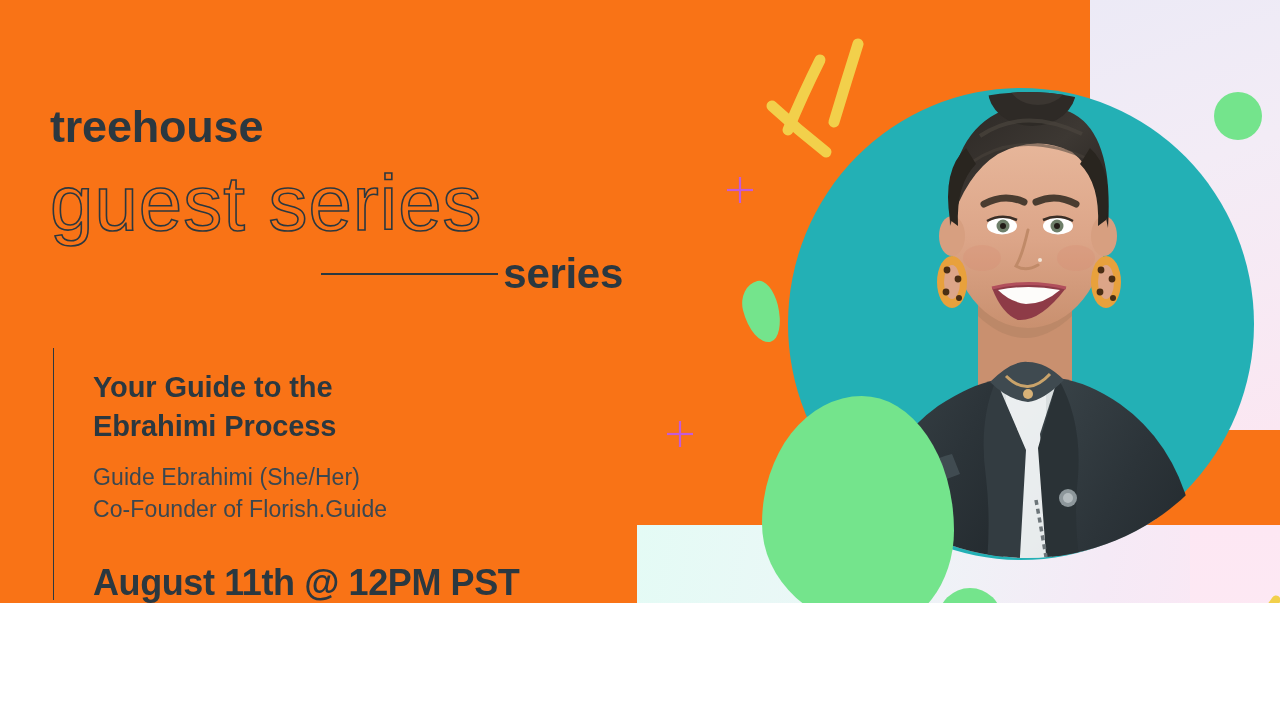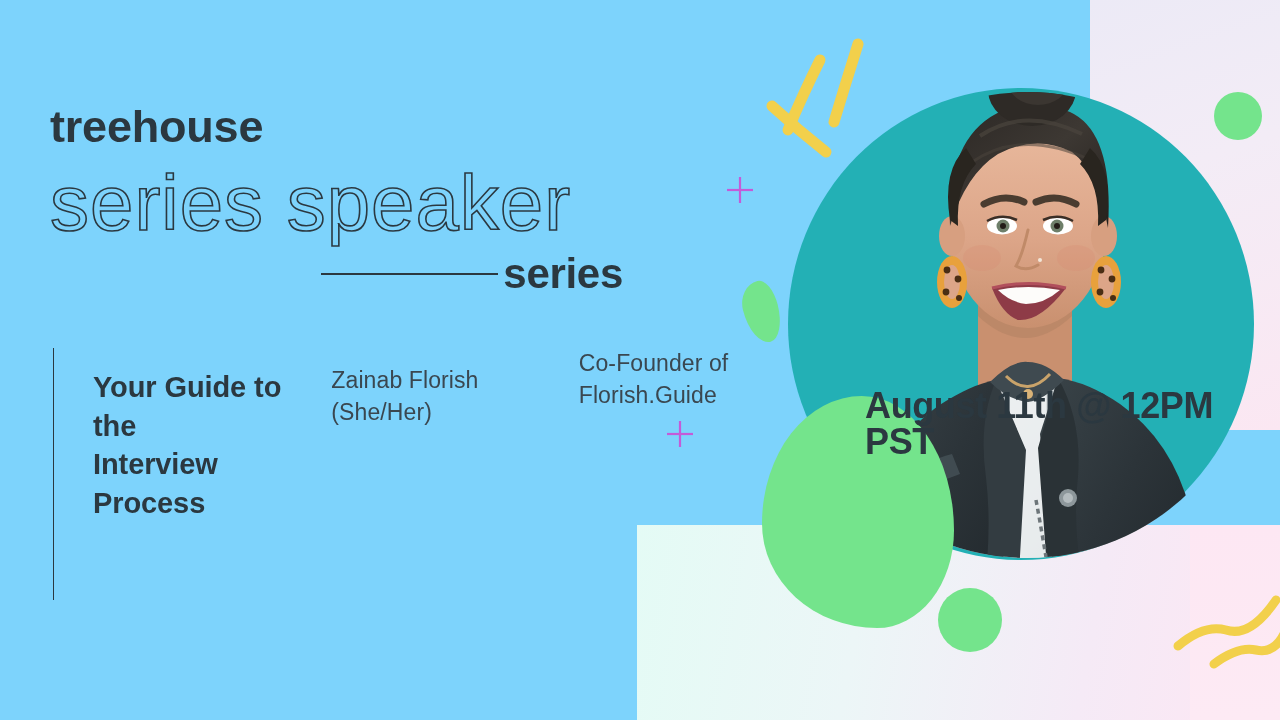--- a/index.html
+++ b/index.html
@@ -7,22 +7,22 @@
 
   html, body {
     width:1280px; height:720px;
     background:#ffffff;
     font-family:"Liberation Sans", sans-serif;
     overflow:hidden;
   }
 
   #stage {
     position:relative;
-    width:1280px; height:720px;
-    background:#7dd3fc;
+    width:1280px; height:603px;
+    background:#f97316;
     overflow:hidden;
   }
 
   
   .panel { position:absolute; }
 
   #panel-top-right {
     left:1090px; top:0; width:190px; height:430px;
     background:linear-gradient(160deg,#eceaf6 0%, #f3ecf6 40%, #fbe7f2 100%);
   }
@@ -129,21 +129,21 @@
     font-size:42px; font-weight:600; color:#2b3840;
     letter-spacing:-0.3px; line-height:1;
   }
 
   
   #detail-block {
     position:absolute; left:53px; top:348px;
     height:252px;
     border-left:1.6px solid #2b3840;
     padding-left:39px;
-    display:flex; flex-direction:row; justify-content:flex-start;
+    display:flex; flex-direction:column; justify-content:flex-start;
   }
 
   #talk-title {
     font-size:29px; font-weight:600; color:#2b3840;
     line-height:1.33; letter-spacing:-0.1px;
     margin-top:20px;
   }
 
   #speaker-name, #speaker-role {
     font-size:23px; font-weight:300; color:#3a4750;
@@ -328,30 +328,30 @@
     <svg width="28" height="28" viewBox="0 0 28 28" xmlns="http://www.w3.org/2000/svg">
       <g stroke="#c45bd8" stroke-width="2.2" stroke-linecap="butt">
         <line x1="14" y1="1" x2="14" y2="27"></line>
         <line x1="1" y1="14" x2="27" y2="14"></line>
       </g>
     </svg>
   </div>
 
   <div id="headline-block">
     <div id="brand-word">treehouse</div>
-    <div id="outline-word">series speaker</div>
+    <div id="outline-word">guest series</div>
     <div id="series-row">
       <div id="series-rule"></div>
       <div id="series-word">series</div>
     </div>
   </div>
 
   <div id="detail-block">
     <div id="talk-title">
       <div>Your Guide to the</div>
-      <div>Interview Process</div>
+      <div>Ebrahimi Process</div>
     </div>
-    <div id="speaker-name">Zainab Florish (She/Her)</div>
+    <div id="speaker-name">Guide Ebrahimi (She/Her)</div>
     <div id="speaker-role">Co-Founder of Florish.Guide</div>
     <div id="event-datetime">August 11th @ 12PM PST</div>
   </div>
 
 </div>
 
 </body></html>

